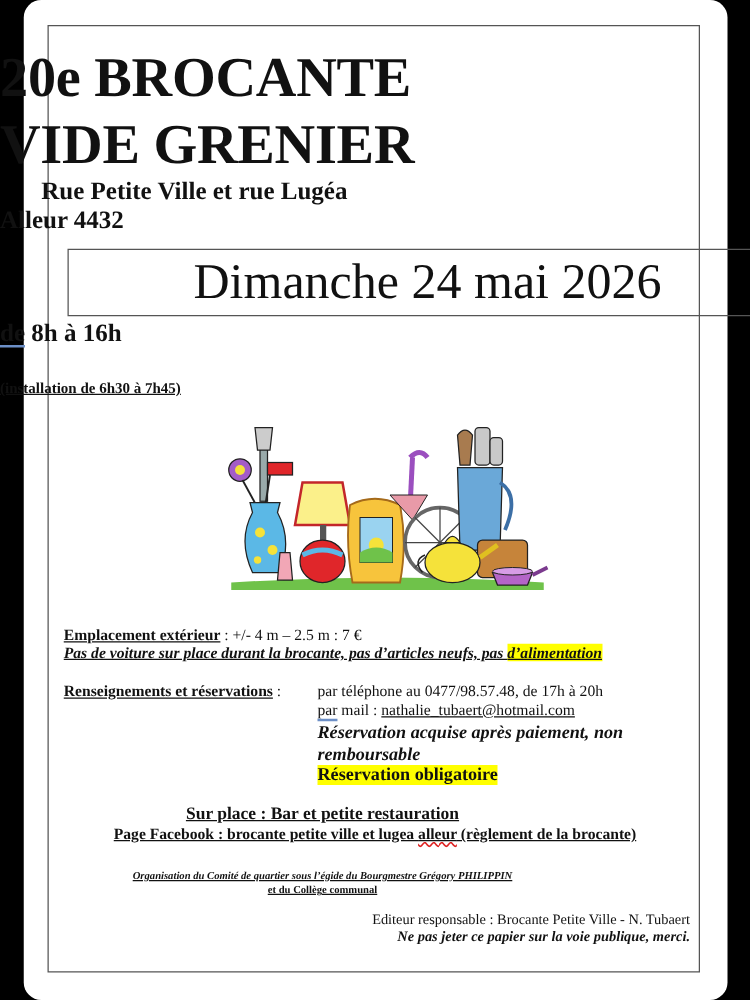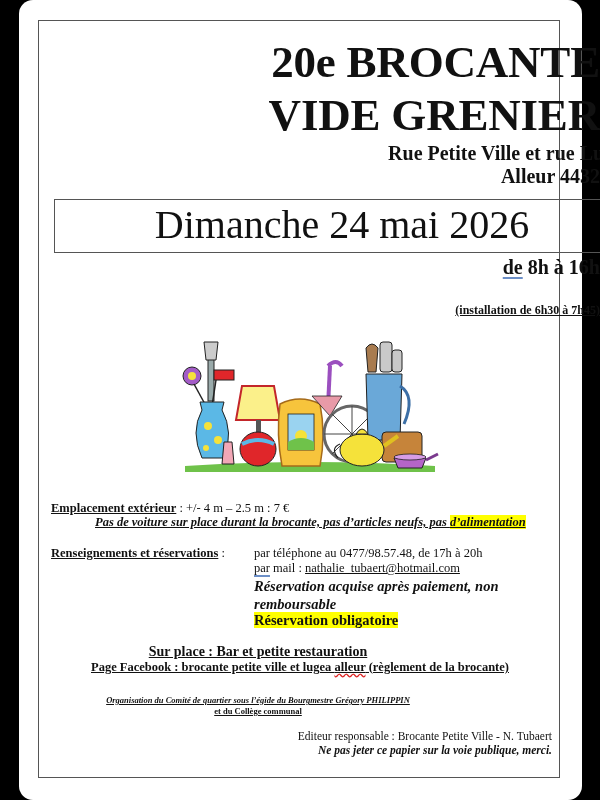--- a/index.html
+++ b/index.html
@@ -10,21 +10,21 @@
       color: #111;
     }
     .card {
       position: absolute; left: 19px; top: 0; width: 563px; height: 800px;
       background: #fff; border-radius: 14px;
     }
     .frame {
       position: absolute; left: 38px; top: 20px; width: 522px; height: 758px;
       border: 1.5px solid #555; box-sizing: border-box;
     }
-    .abs { position: absolute; left: 0; width: 600px; text-align: right; white-space: nowrap; }
+    .abs { position: absolute; left: 0; width: 600px; text-align: left; white-space: nowrap; }
     .title { font-weight: bold; font-size: 45px; line-height: 1; letter-spacing: -0.2px; }
     .t1 { top: 40px; }
     .t2 { top: 93px; }
     .addr { font-weight: bold; font-size: 20px; line-height: 1; }
     .a1 { top: 143px; padding-left: 33px; }
     .a2 { top: 166px; }
     .datebox {
       position: absolute; left: 54px; top: 199px; width: 576px; height: 54px;
       border: 1.5px solid #555; box-sizing: border-box;
       text-align: center; font-size: 40px; line-height: 50px; white-space: nowrap;
@@ -111,21 +111,21 @@
   <path d="M176 98 Q182 88 188 98 Z" fill="#f5e23a" stroke="#222" stroke-width="1"></path>
   <path d="M160 108 Q150 112 158 122" stroke="#222" stroke-width="1.2" fill="none"></path>
   <path d="M204 110 L218 100" stroke="#e0c020" stroke-width="4"></path>
 
   <path d="M214 122 L246 122 L242 132 L218 132 Z" fill="#b465c8" stroke="#222" stroke-width="1"></path>
   <ellipse cx="230" cy="121" rx="16" ry="3" fill="#d79de6" stroke="#222" stroke-width="0.8"></ellipse>
   <line x1="246" y1="124" x2="258" y2="118" stroke="#7b3a8e" stroke-width="3"></line>
 </svg>
 
 <div class="line" style="top:502px;"><span class="b u">Emplacement extérieur</span><span> : +/- 4 m – 2.5 m : 7 €</span></div>
-<div class="line bi u" style="top:516px;margin-left:44px;"><span>Pas de voiture sur place durant la brocante, pas d’articles neufs, pas </span><span class="hl">d’alimentation</span></div>
+<div class="line bi u" style="top:516px;"><span>Pas de voiture sur place durant la brocante, pas d’articles neufs, pas </span><span class="hl">d’alimentation</span></div>
 
 <div class="line" style="top:547px;"><span class="b u">Renseignements et réservations</span><span> :</span></div>
 <div class="col2" style="top:547px;">par téléphone au 0477/98.57.48, de 17h à 20h</div>
 <div class="col2" style="top:562px;"><span class="squiggle">par</span><span> mail : </span><span class="u">nathalie_tubaert@hotmail.com</span></div>
 <div class="col2 bi big" style="top:579px;">Réservation acquise après paiement,  non</div>
 <div class="col2 bi big" style="top:597px;">remboursable</div>
 <div class="col2 b big" style="top:613px;"><span class="hl">Réservation obligatoire</span></div>
 
 <div class="center" style="top:645px; font-size:14px;">Sur place : Bar et petite restauration</div>
 <div class="center" style="top:661px; font-size:12.5px;margin-left:42px;"><span>Page Facebook : brocante petite ville et lugea </span><span class="redsq">alleur</span><span> (règlement de la brocante)</span></div>

